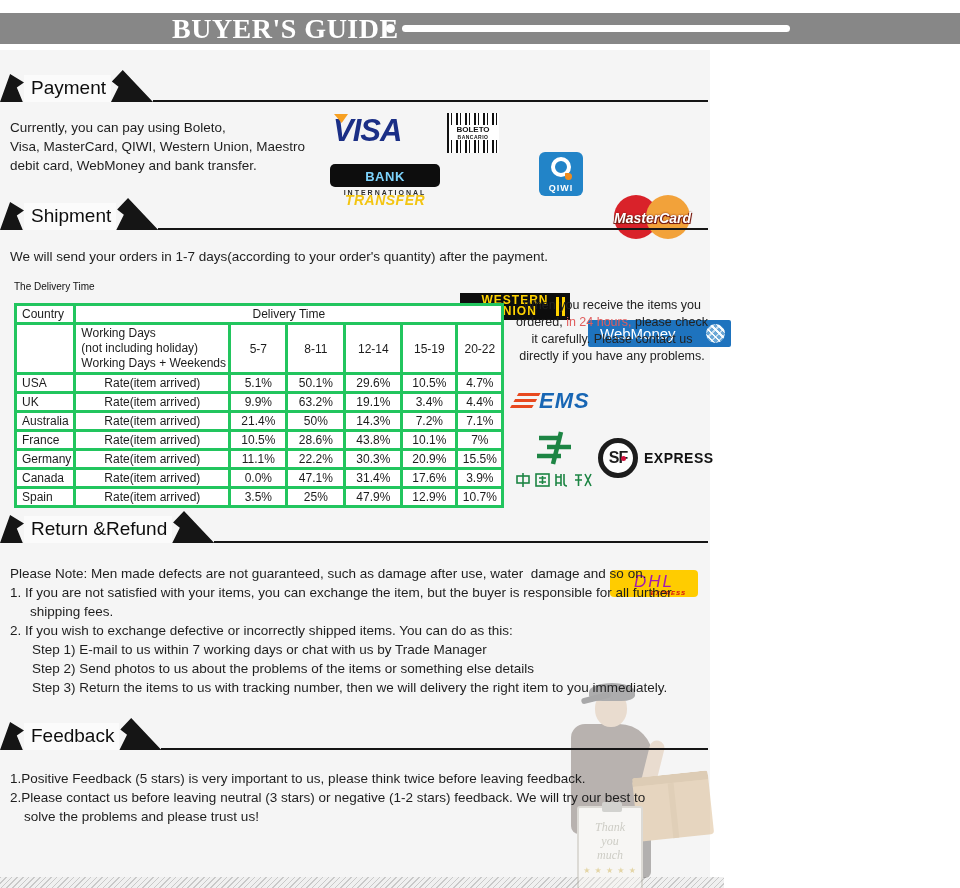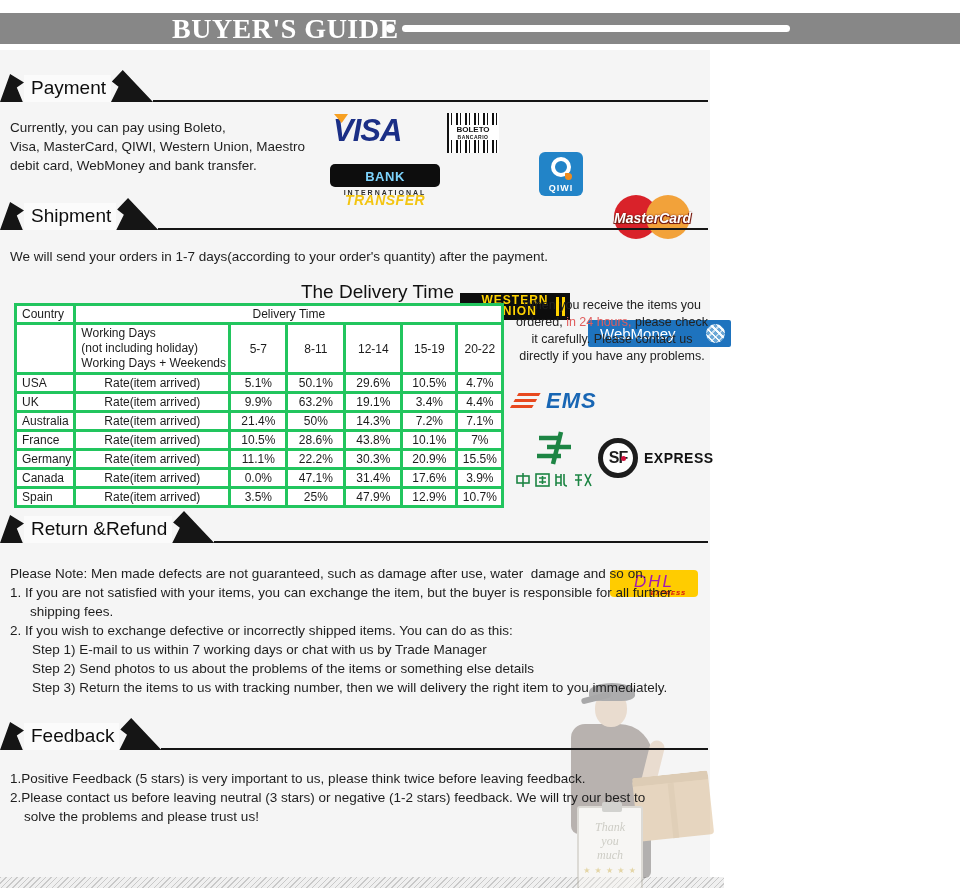--- a/index.html
+++ b/index.html
@@ -60,31 +60,31 @@
   .wu .w2 { color:#ffd200; font-weight:bold; font-size:12px; letter-spacing:1px; line-height:11px; }
   .wu .bars { position:absolute; right:5px; top:4px; width:9px; height:19px;
     background:repeating-linear-gradient(90deg,#ffd200 0 3px,#0d0d0d 3px 6px); }
   .wm { width:143px; height:27px; background:#1e73be; border-radius:2px; position:relative; line-height:27px; padding-left:12px; }
   .wm .word { color:#fff; font-size:15px; }
   .wm .globe { position:absolute; right:6px; top:4px; width:19px; height:19px; border-radius:50%; background:#6ba7d6;
     background-image:repeating-linear-gradient(45deg,rgba(255,255,255,.95) 0 2px,transparent 2px 5px),
                      repeating-linear-gradient(-45deg,rgba(255,255,255,.6) 0 2px,transparent 2px 5px); }
 
   
-  .tbl-title { position:absolute; left:14px; top:281px; width:440px; text-align:right; font-size:19px; color:#111; z-index:2; }
+  .tbl-title { position:absolute; left:14px; top:281px; width:440px; text-align:left; font-size:10px; color:#111; z-index:2; }
   table.delivery { position:absolute; left:14px; top:303px; border-collapse:collapse; table-layout:fixed;
     background:#fff; font-size:12px; color:#1c1c1c; z-index:2; }
   table.delivery td { border:3px solid #22c55e; text-align:center; padding:1px 2px; height:17px; line-height:14px; }
   table.delivery td.lft { text-align:left; padding-left:5px; }
   table.delivery td.wd { text-align:left; padding-left:5px; line-height:15px; }
   .note { position:absolute; left:512px; top:297px; width:200px; font-size:12.5px; line-height:17px; color:#222; z-index:2;text-align:center; }
   .note .red { color:#e05c5c; }
 
   
-  .ems { display:flex; align-items:center;gap:7px; }
+  .ems { display:flex; align-items:center; }
   .ems-chev { width:22px; height:16px; margin-right:3px;
     background:repeating-linear-gradient(180deg,#e8491f 0 3px,transparent 3px 6px); transform:skewX(-30deg); }
   .ems-word { font-style:italic; font-weight:bold; font-size:22px; color:#1866b4; letter-spacing:1px; }
   .dhl { width:88px; height:27px; background:#ffcc00; border-radius:4px; text-align:center; position:relative; }
   .dhl-word { font-style:italic; font-weight:normal; font-size:17px; color:#a21caf; letter-spacing:2px; line-height:24px; }
   .dhl-sub { position:absolute; right:12px; bottom:1px; font-style:italic; font-weight:bold; font-size:6px; color:#d40511; letter-spacing:1px; }
   .cp { text-align:center; width:88px; }
   .cp-mark { margin:0 auto; }
   .sf { display:flex; align-items:center; }
   .sf-ring { width:40px; height:40px; border:5px solid #1c1c1c; border-radius:50%; position:relative;

